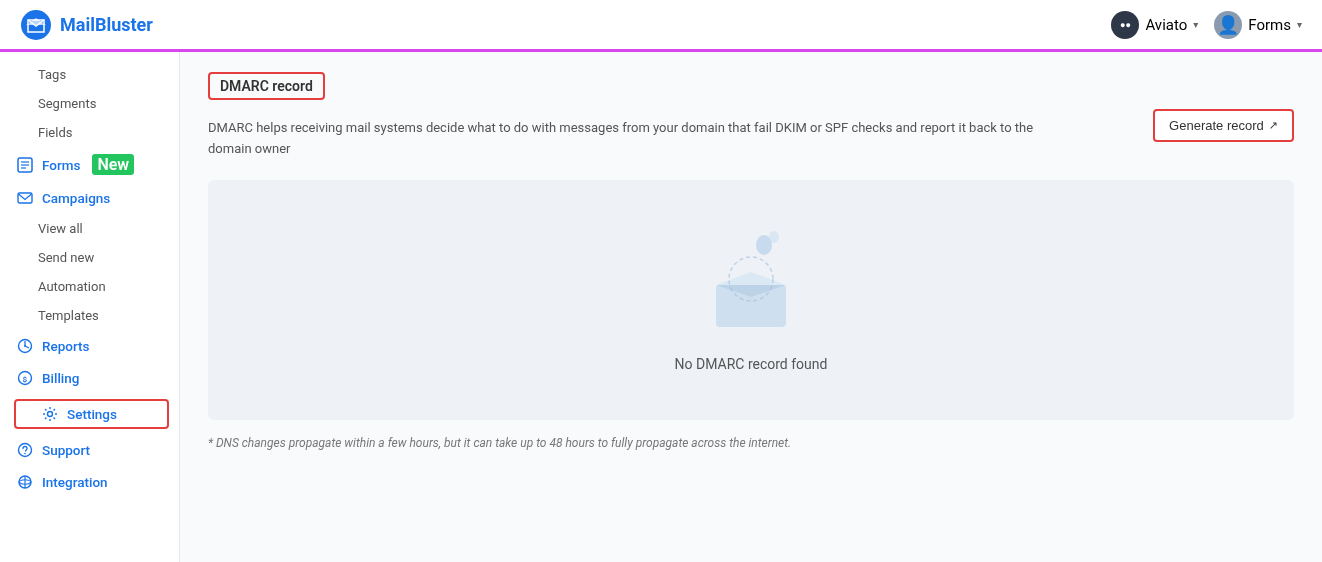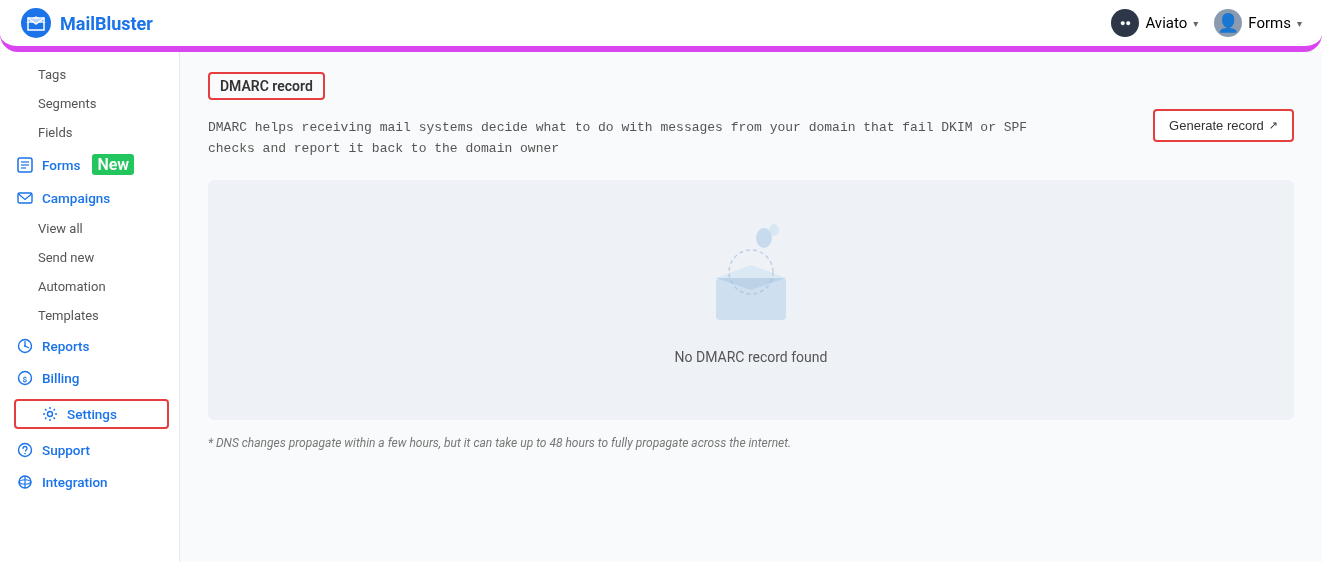--- a/index.html
+++ b/index.html
@@ -1,19 +1,19 @@
 <!DOCTYPE html>
 <html><head>
   <meta charset="utf-8">
   <style>
     * { box-sizing: border-box; margin: 0; padding: 0; }
     body { font-family: -apple-system, BlinkMacSystemFont, 'Segoe UI', Roboto, sans-serif; font-size: 14px; color: #333; background: #fff; display: flex; flex-direction: column; height: 562px; overflow: hidden; }
 
     
-    .header { display: flex; align-items: center; justify-content: space-between; padding: 0 20px; height: 52px; border-bottom: 6px solid #d946ef; background: #fff; flex-shrink: 0; border-radius: 18px; }
+    .header { display: flex; align-items: center; justify-content: space-between; padding: 0 20px; height: 52px; border-bottom: 3px solid #d946ef; background: #fff; flex-shrink: 0; }
     .header-left { display: flex; align-items: center; gap: 8px; }
     .logo-icon { width: 32px; height: 32px; }
     .logo-text { font-size: 18px; font-weight: 700; color: #1a73e8; }
     .header-right { display: flex; align-items: center; gap: 16px; }
     .user-info { display: flex; align-items: center; gap: 6px; cursor: pointer; }
     .user-avatar { width: 28px; height: 28px; border-radius: 50%; background: #4a5568; display: flex; align-items: center; justify-content: center; color: #fff; font-size: 11px; font-weight: 600; }
     .user-avatar.aviato { background: #2d3748; }
     .user-avatar.mahadi { background: #6b7280; }
     .user-name { font-size: 15px; color: #000000; }
     .chevron-down { font-size: 10px; color: #666; }
@@ -26,27 +26,27 @@
     .sidebar-item { display: flex; align-items: center; gap: 8px; padding: 7px 16px; cursor: pointer; color: #555; font-size: 13.5px; }
     .sidebar-item.highlighted { color: #1a73e8; font-weight: 500; }
     .sidebar-item.sub { padding-left: 38px; color: #555; font-size: 13px; }
     .sidebar-icon { width: 18px; height: 18px; display: flex; align-items: center; justify-content: center; flex-shrink: 0; }
     .sidebar-label {}
     .badge-new { background: #22c55e; color: #fff; font-size: 16px; font-weight: 600; padding: 1px 5px; border-radius: 3px; margin-left: 4px; }
 
     
     .main { flex: 1; padding: 20px 28px; overflow-y: auto; background: #f9fafb; }
     .section-title-box { display: inline-block; border: 2px solid #e53e3e; padding: 4px 10px; border-radius: 4px; font-size: 14px; font-weight: 600; color: #333; margin-bottom: 10px; }
-    .description { font-size: 13px; color: #555; max-width: 860px; margin-bottom: 20px; line-height: 1.6; font-family: Liberation Mono, monospace; }
+    .description { font-size: 13px; color: #555; max-width: 860px; margin-bottom: 20px; line-height: 1.6; }
     .generate-btn { border: 2px solid #e53e3e; background: #fff; color: #333; font-size: 13px; padding: 7px 14px; border-radius: 4px; cursor: pointer; display: flex; align-items: center; gap: 5px; }
     .external-icon { font-size: 11px; }
 
     .title-and-btn { display: flex; justify-content: space-between; align-items: center; }
 
-    .empty-state { background: #eef2f7; border-radius: 6px; display: flex; flex-direction: column; align-items: center; justify-content: flex-start; padding: 40px 20px; margin-bottom: 16px; min-height: 240px; }
+    .empty-state { background: #eef2f7; border-radius: 6px; display: flex; flex-direction: column; align-items: center; justify-content: center; padding: 40px 20px; margin-bottom: 16px; min-height: 240px; }
     .empty-icon { margin-bottom: 16px; }
     .empty-text { font-size: 14px; color: #555; }
 
     .dns-note { font-size: 12px; color: #777; font-style: italic; }
   </style>
 </head>
 <body>
 
 <div class="header">
   <div class="header-left">

